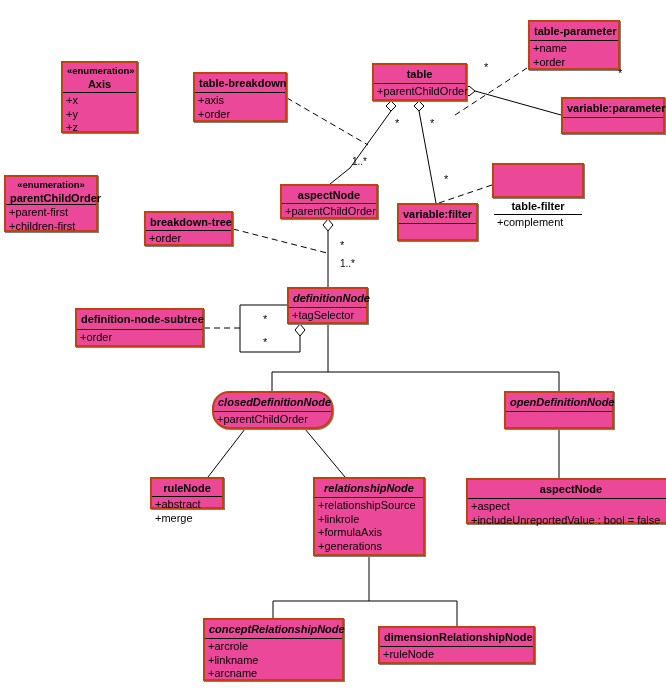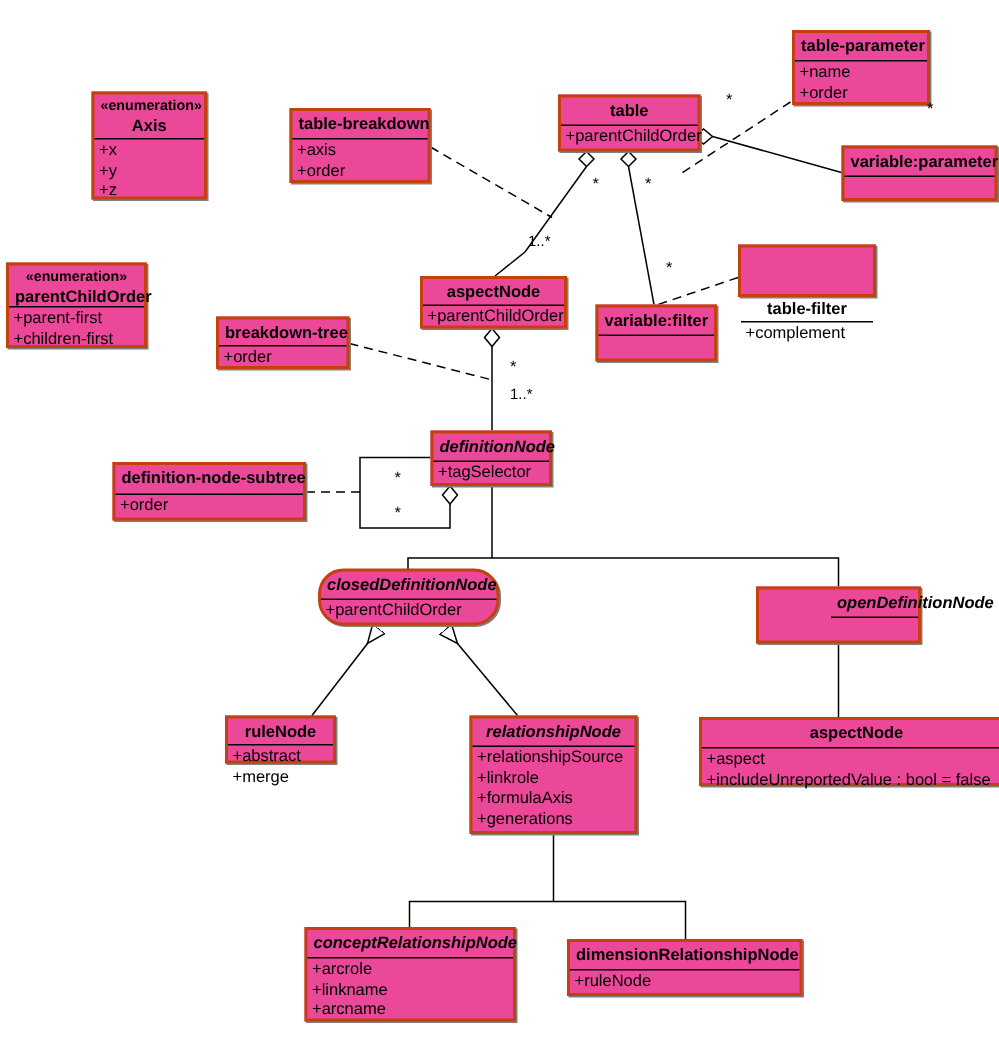--- a/index.html
+++ b/index.html
@@ -197,29 +197,29 @@
     </div>
   </div>
 
   <div class="uml-class" style="left:75px;top:308px;width:129px;height:39px;">
     <div class="uml-header with-div" style="height:20px;">definition-node-subtree</div>
     <div class="uml-attrs">
       <div>+order</div>
     </div>
   </div>
 
-  <div class="uml-class" style="left:212px;top:379px;width:121px;height:38px;border-radius:17px;">
+  <div class="uml-class" style="left:212px;top:391px;width:121px;height:38px;border-radius:17px;">
     <div class="uml-header with-div italicname" style="height:19px;">closedDefinitionNode</div>
     <div class="uml-attrs">
       <div>+parentChildOrder</div>
     </div>
   </div>
 
   <div class="uml-class" style="left:504px;top:391px;width:110px;height:38px;">
-    <div class="uml-header with-div italicname" style="height:19px;margin-left:48px;">openDefinitionNode</div>
+    <div class="uml-header with-div italicname" style="height:19px;">openDefinitionNode</div>
     <div class="uml-attrs">
       <div>&nbsp;</div>
     </div>
   </div>
 
   <div class="uml-class" style="left:150px;top:477px;width:74px;height:32px;">
     <div class="uml-header with-div" style="height:18px;">ruleNode</div>
     <div class="uml-attrs">
       <div>+abstract</div>
       <div>+merge</div>

